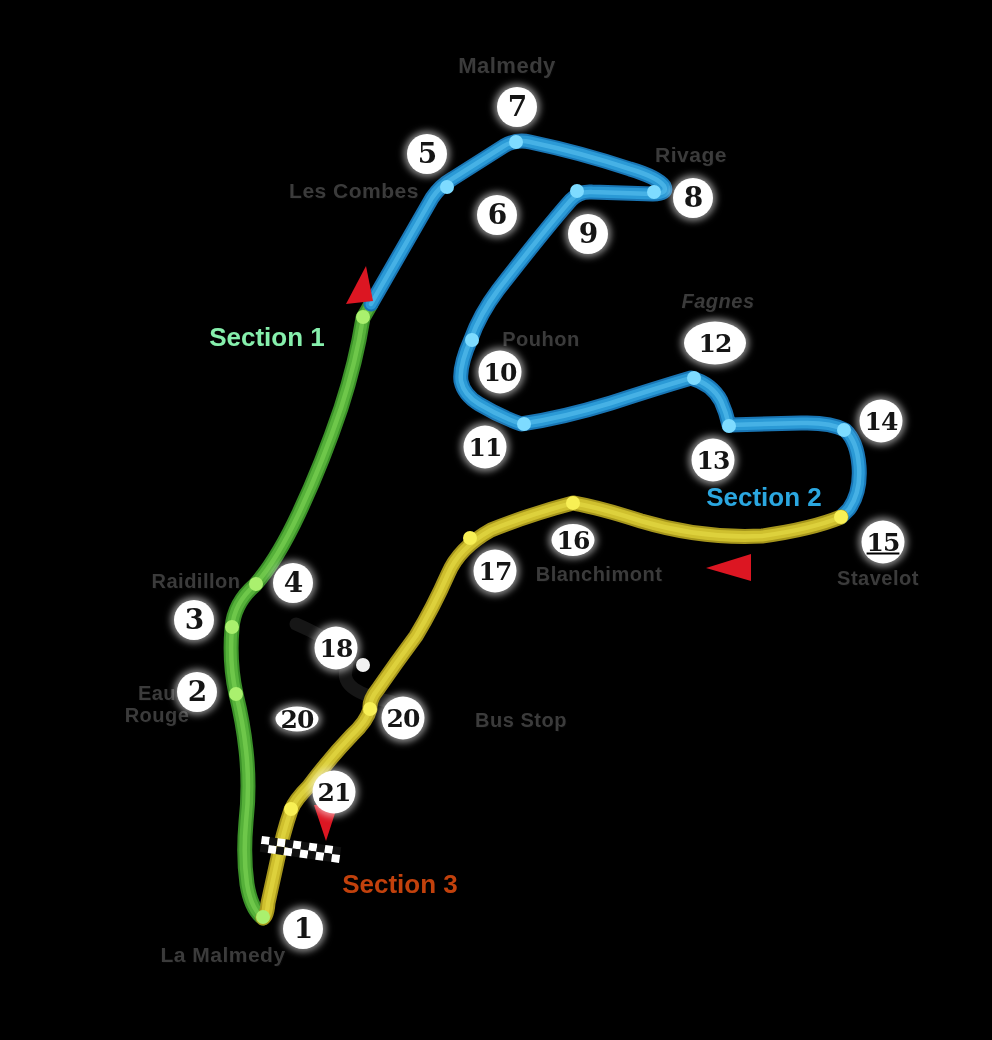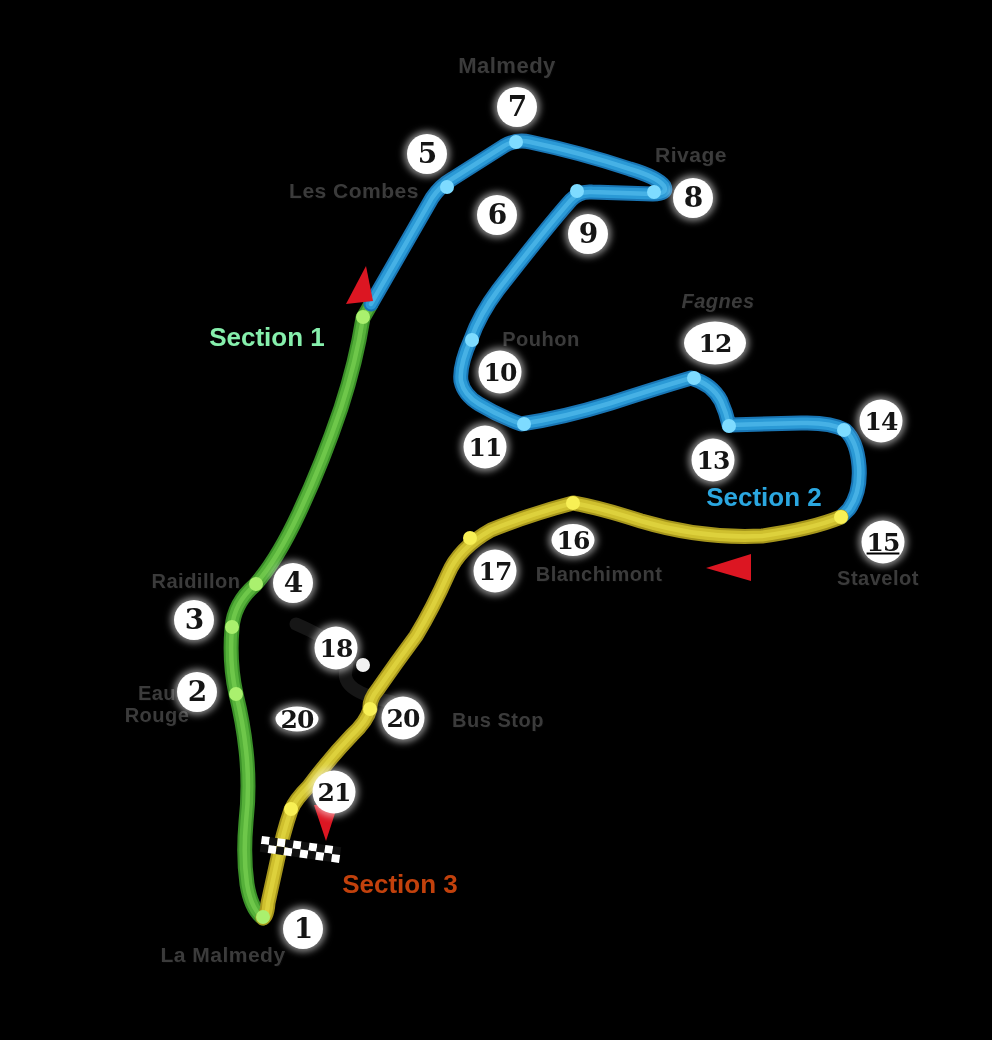--- a/index.html
+++ b/index.html
@@ -95,21 +95,21 @@
       <div class="corner-label" style="left: 507px; top: 66px; font-size: 22px;">Malmedy</div>
       <div class="corner-label" style="left: 691px; top: 155px; font-size: 21px;">Rivage</div>
       <div class="corner-label" style="left: 354px; top: 191px; font-size: 21px;">Les Combes</div>
       <div class="corner-label" style="left: 718px; top: 301px; font-size: 20px; font-style: italic;">Fagnes</div>
       <div class="corner-label" style="left: 541px; top: 339px; font-size: 20px;">Pouhon</div>
       <div class="corner-label" style="left: 196px; top: 581px; font-size: 20px;">Raidillon</div>
       <div class="corner-label" style="left: 157px; top: 704px; font-size: 20px;">Eau
 Rouge</div>
       <div class="corner-label" style="left: 599px; top: 574px; font-size: 20px;">Blanchimont</div>
       <div class="corner-label" style="left: 878px; top: 578px; font-size: 20px;">Stavelot</div>
-      <div class="corner-label" style="left: 477px; top: 720px; font-size: 20px; padding-left: 42px;">Bus Stop</div>
+      <div class="corner-label" style="left: 500px; top: 720px; font-size: 20px; padding-left: 42px;">Bus Stop</div>
       <div class="corner-label" style="left: 223px; top: 955px; font-size: 21px;">La Malmedy</div>
       <div class="section-label" style="left: 267px; top: 337px; color: #86efac;">Section 1</div>
       <div class="section-label" style="left: 764px; top: 497px; color: rgb(43, 167, 224);">Section 2</div>
       <div class="section-label" style="left: 400px; top: 884px; color: #c2410c;">Section 3</div>
     </div>
   <div id="markers-layer">
       <div class="turn-marker" style="width: 40px; height: 40px; left: 303px; top: 929px;">
         <span style="font-size: 28px;">1</span>
       </div>
       <div class="turn-marker" style="width: 40px; height: 40px; left: 197px; top: 692px;">

